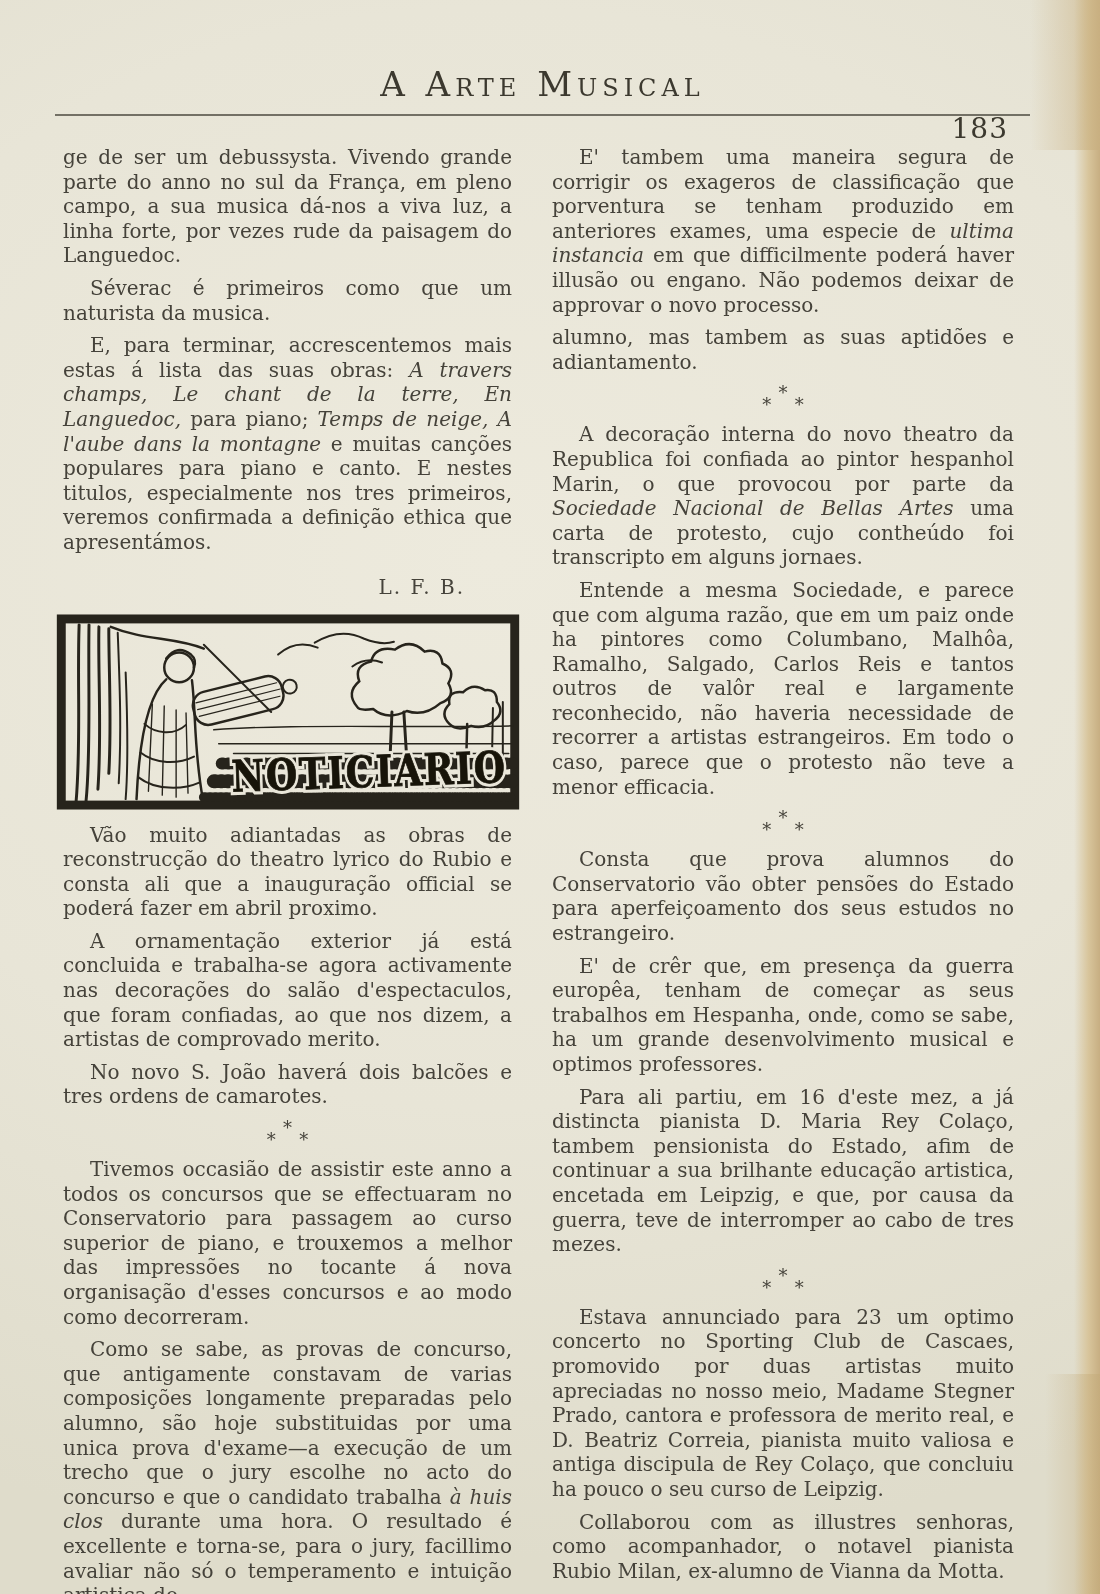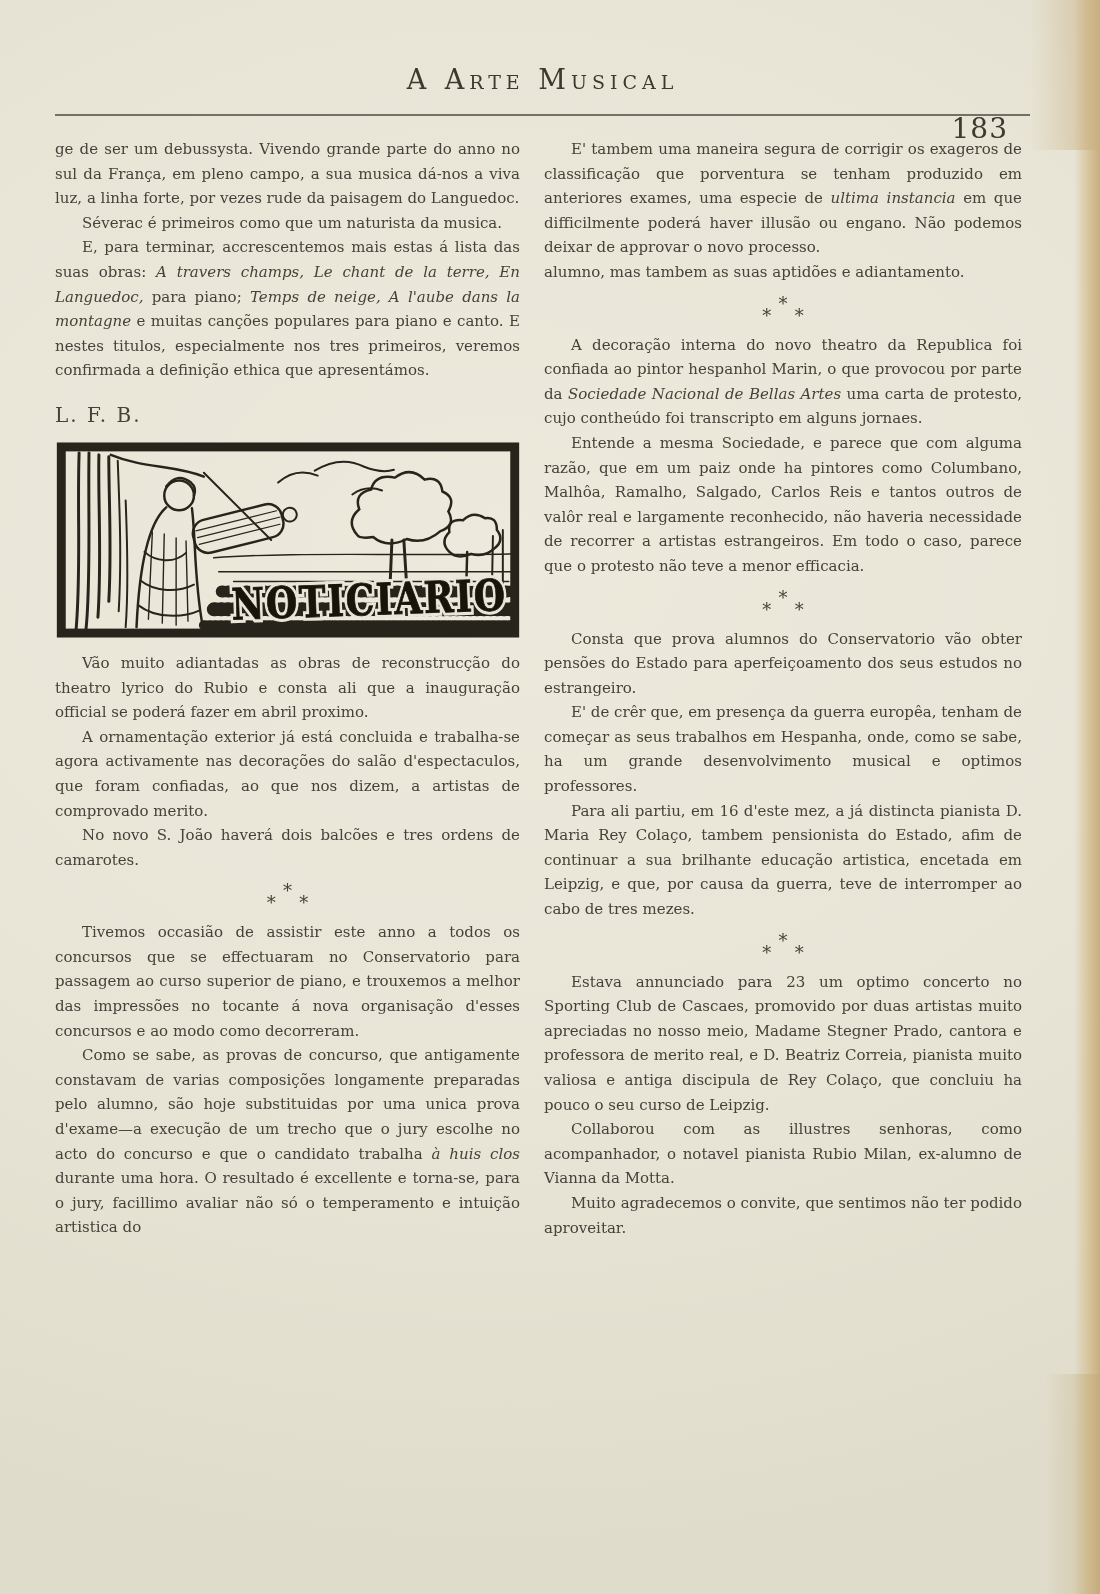--- a/index.html
+++ b/index.html
@@ -17,44 +17,44 @@
     position:absolute;top:0;right:0;width:70px;height:150px;
     background:linear-gradient(to left, rgba(201,176,128,.65), rgba(201,176,128,0));
   }
   .corner-shade-bottom{
     position:absolute;bottom:0;right:0;width:55px;height:220px;
     background:linear-gradient(to left, rgba(195,170,120,.5), rgba(195,170,120,0));
   }
   .header{position:absolute;top:64px;left:55px;width:975px;}
   .header-title{
     text-align:center;font-variant:small-caps;letter-spacing:5px;
-    font-size:27px;color:#3c392f;
+    font-size:34px;color:#3c392f;
   }
   .page-num{
     position:absolute;right:22px;top:0;font-size:28px;color:#3c392f;letter-spacing:1px;margin-top:48px;
   }
   .rule{
     position:absolute;top:114px;left:55px;width:975px;height:0;
     border-top:2px solid rgba(85,82,72,.8);
   }
   .content{
     position:absolute;top:137px;left:55px;width:985px;
     display:flex;gap:24px;align-items:flex-start;
   }
   .col{text-align:justify;hyphens:auto;}
   .col-1{width:465px;}
   .col-2{width:478px;}
   p.para{
-    margin:0;font-size:15px;line-height:24.6px;color:#45423a;
+    margin:8px;font-size:20px;line-height:24.6px;color:#45423a;
     text-align:justify;text-justify:inter-word;
   }
   p.para.ind{text-indent:27px;}
   .it{font-style:italic;}
   .signature{
-    padding-right:55px;font-size:20px;letter-spacing:2px;
+    text-align:right;padding-right:55px;font-size:20px;letter-spacing:2px;
     margin:20px 0 8px;color:#45423a;
   }
   .sep{
     text-align:center;font-size:18px;line-height:12px;letter-spacing:0;
     margin:13px 0 11px;color:#45423a;
   }
   .sep .sep-bottom{letter-spacing:9px;text-indent:9px;}
   figure.banner{margin:14px 0 12px;padding:0;width:466px;}
   figure.banner svg{display:block;}
 </style>

